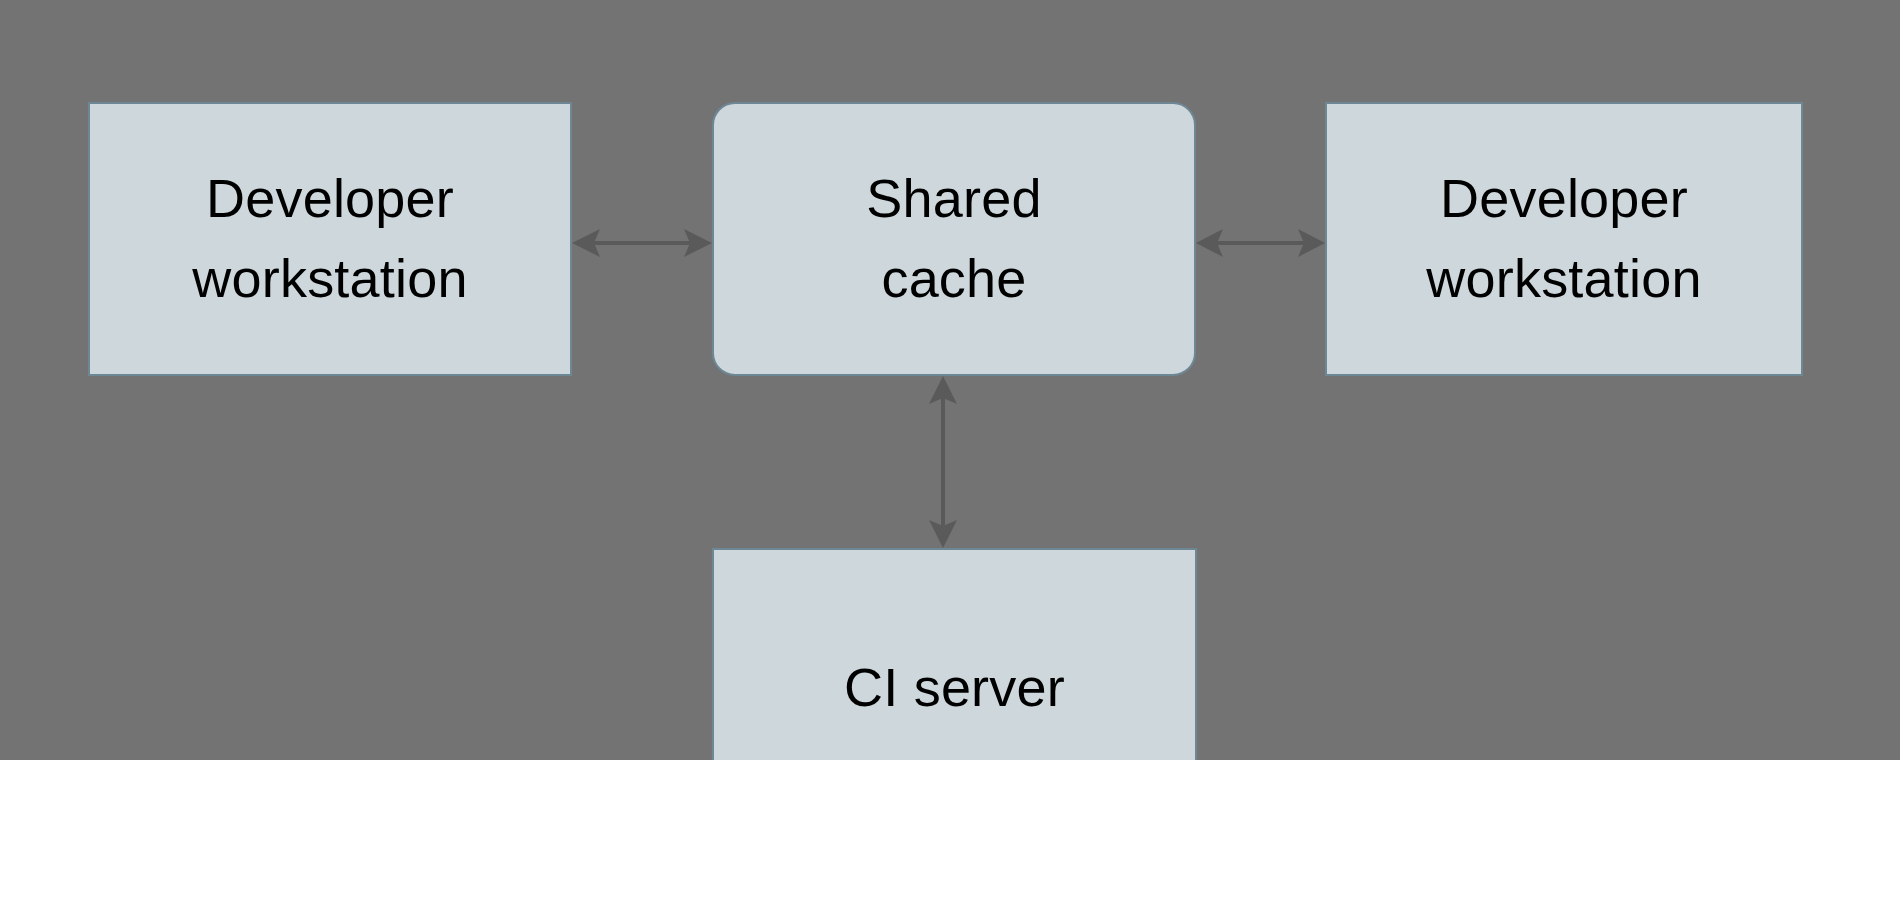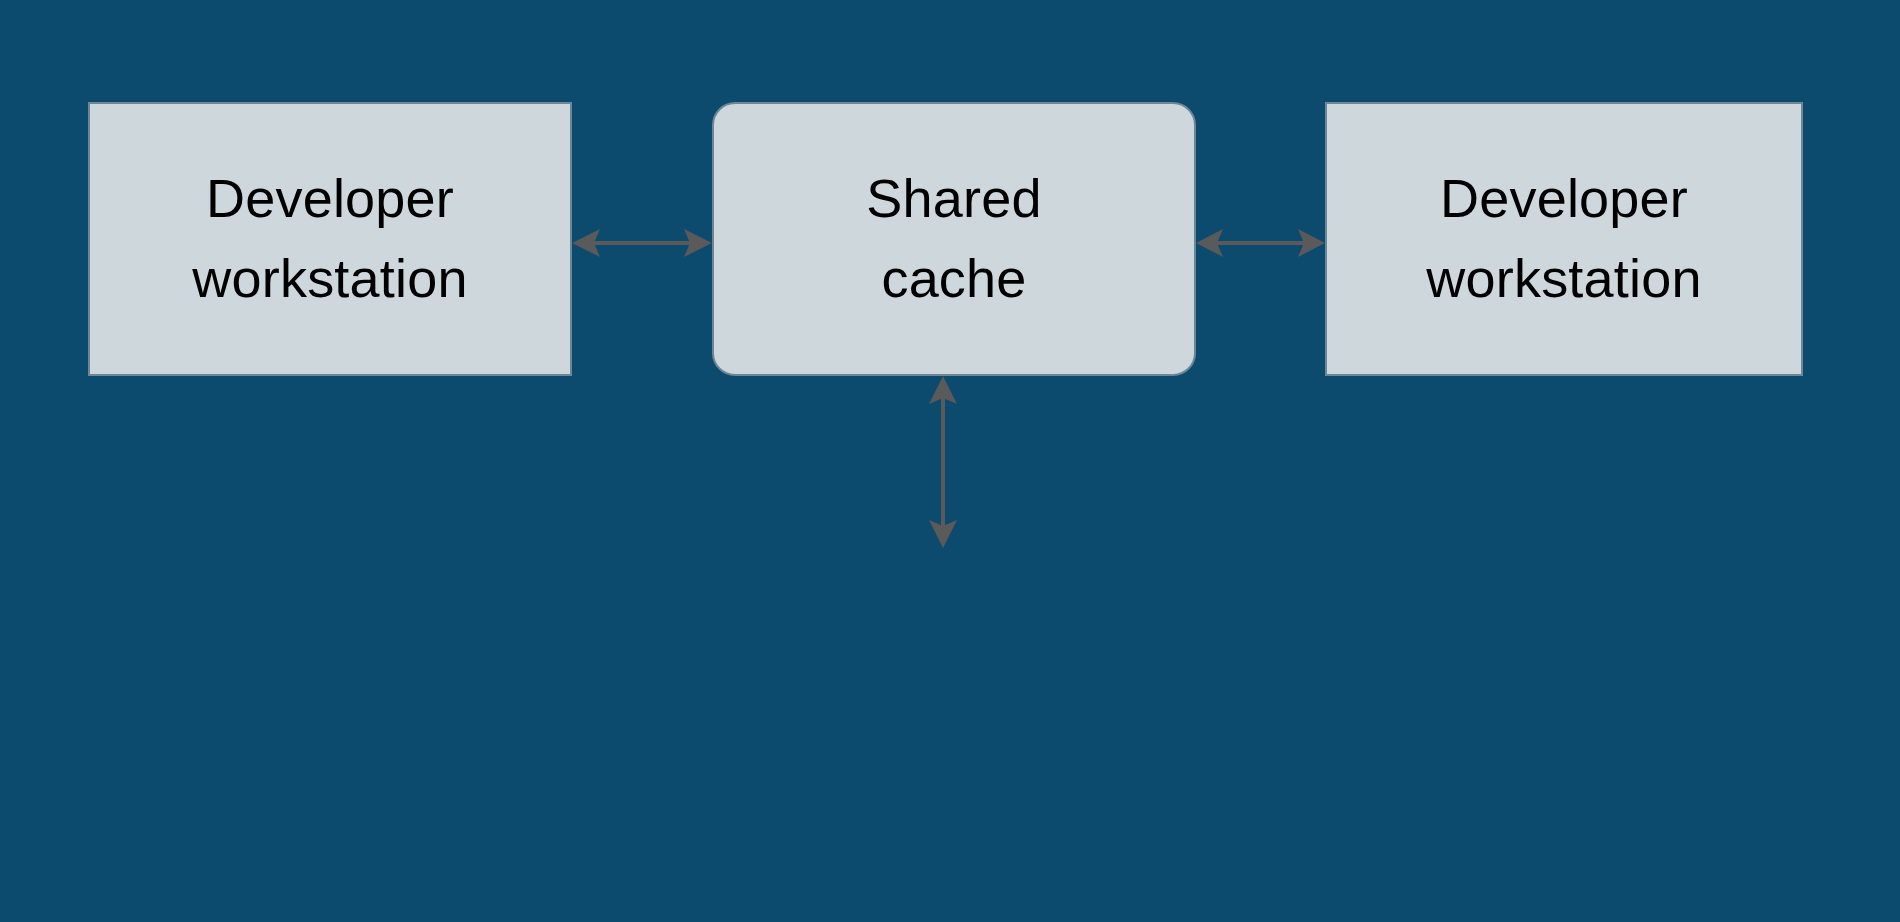--- a/index.html
+++ b/index.html
@@ -7,22 +7,22 @@
     margin: 0;
     padding: 0;
     background: #ffffff;
   }
   body {
     font-family: "Liberation Sans", sans-serif;
   }
   #canvas {
     position: relative;
     width: 1900px;
-    height: 922px;
-    background: #0c4a6e;
+    height: 760px;
+    background: #737373;
     overflow: hidden;
   }
   .node {
     position: absolute;
     box-sizing: border-box;
     background: #ced8dc;
     border: 2px solid #6e8795;
     display: flex;
     align-items: center;
     justify-content: center;
@@ -65,20 +65,23 @@
   <div class="node" id="node-cache">
     <span class="node-label">Shared
 cache</span>
   </div>
 
   <div class="node" id="node-dev-right">
     <span class="node-label">Developer
 workstation</span>
   </div>
 
+  <div class="node" id="node-ci">
+    <span class="node-label">CI server</span>
+  </div>
 
   <svg class="edge" id="edge-left" viewBox="0 0 144 60">
     <g>
       <rect x="22" y="28" width="100" height="4" fill="#5a5a5a"></rect>
       <path d="M 2 30 L 30 16 L 24 30 L 30 44 Z" fill="#5a5a5a"></path>
       <path d="M 142 30 L 114 16 L 120 30 L 114 44 Z" fill="#5a5a5a"></path>
     </g>
   </svg>
 
   <svg class="edge" id="edge-right" viewBox="0 0 133 60">

